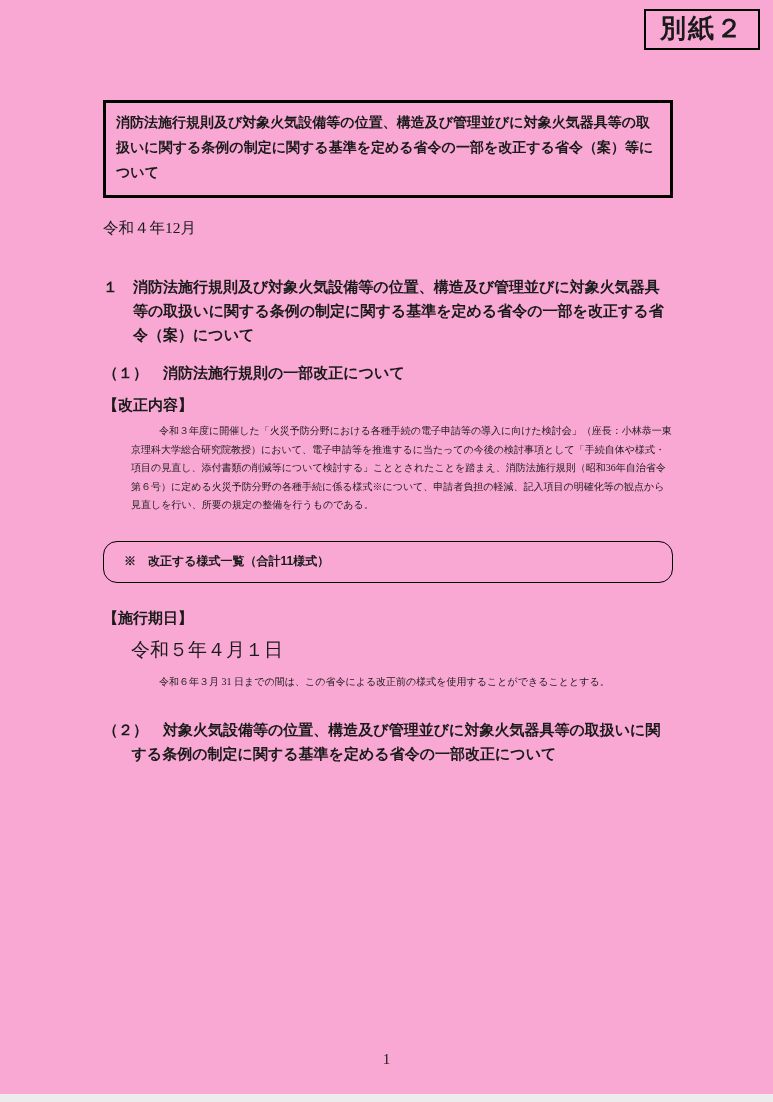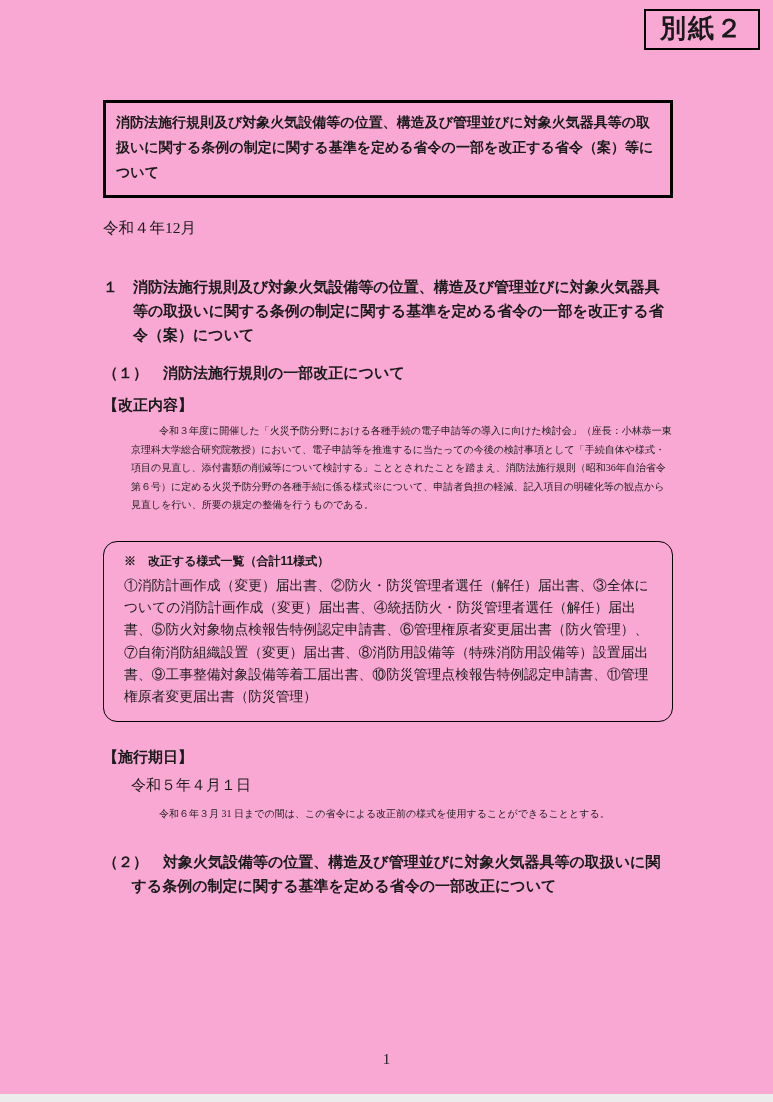--- a/index.html
+++ b/index.html
@@ -93,21 +93,21 @@
     font-size: 12px;
     line-height: 1.5;
   }
   .note-body {
     margin-top: 5px;
     font-size: 13.8px;
     line-height: 1.62;
   }
   .single-line {
     margin: 4px 0 0 28px;
-    font-size: 15px;
+    font-size: 19px;
     line-height: 1.8;
   }
   .spacer-sekou { margin-top: 24px; }
   .spacer-keika { margin-top: 22px; }
   .spacer-sub2  { margin-top: 26px; }
   .page-number {
     position: absolute;
     left: 0;
     right: 0;
     bottom: 34px;
@@ -145,21 +145,20 @@
     <div class="h1">１　消防法施行規則及び対象火気設備等の位置、構造及び管理並びに対象火気器具等の取扱いに関する条例の制定に関する基準を定める省令の一部を改正する省令（案）について</div>
 
     <div class="h2">（１）　消防法施行規則の一部改正について</div>
 
     <div class="label">【改正内容】</div>
 
     <div class="body-p">令和３年度に開催した「火災予防分野における各種手続の電子申請等の導入に向けた検討会」（座長：小林恭一東京理科大学総合研究院教授）において、電子申請等を推進するに当たっての今後の検討事項として「手続自体や様式・項目の見直し、添付書類の削減等について検討する」こととされたことを踏まえ、消防法施行規則（昭和36年自治省令第６号）に定める火災予防分野の各種手続に係る様式※について、申請者負担の軽減、記入項目の明確化等の観点から見直しを行い、所要の規定の整備を行うものである。</div>
 
     <div class="note-box">
       <div class="note-title">※　改正する様式一覧（合計11様式）</div>
-      <div class="note-body">①消防計画作成（変更）届出書、②防火・防災管理者選任（解任）届出書、③全体についての消防計画作成（変更）届出書、④統括防火・防災管理者選任（解任）届出書、⑤防火対象物点検報告特例認定申請書、⑥管理権原者変更届出書（防火管理）、⑦自衛消防組織設置（変更）届出書、⑧消防用設備等（特殊消防用設備等）設置届出書、⑨工事整備対象設備等着工届出書、⑩防災管理点検報告特例認定申請書、⑪管理権原者変更届出書（防災管理）</div>
     </div>
 
     <div class="label spacer-sekou">【施行期日】</div>
     <div class="single-line">令和５年４月１日</div>
 
     <div class="body-p">令和６年３月 31 日までの間は、この省令による改正前の様式を使用することができることとする。</div>
 
     <div class="h2 spacer-sub2">（２）　対象火気設備等の位置、構造及び管理並びに対象火気器具等の取扱いに関する条例の制定に関する基準を定める省令の一部改正について</div>
 
   </div>

